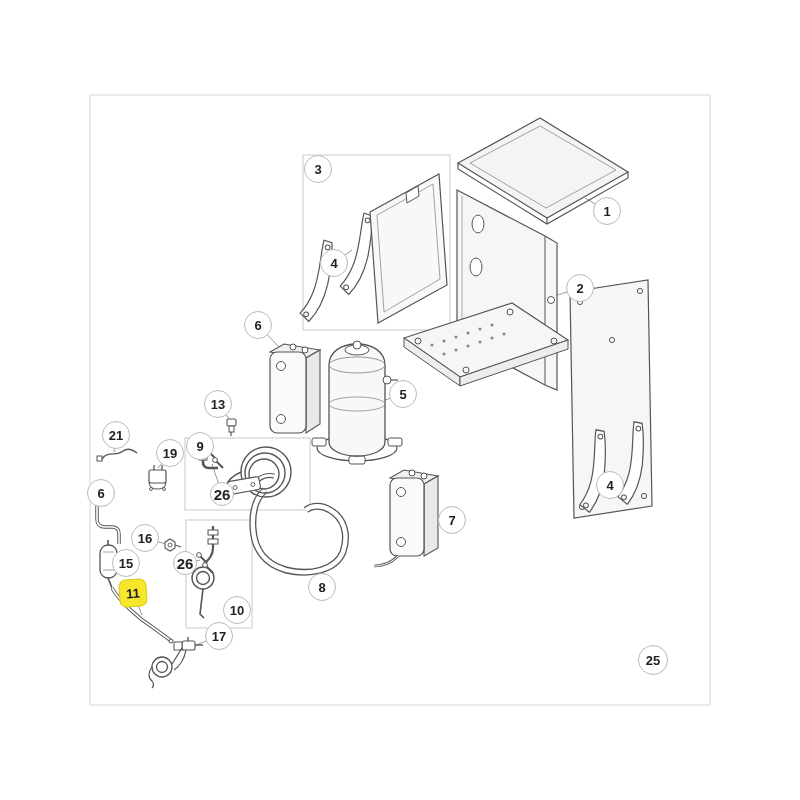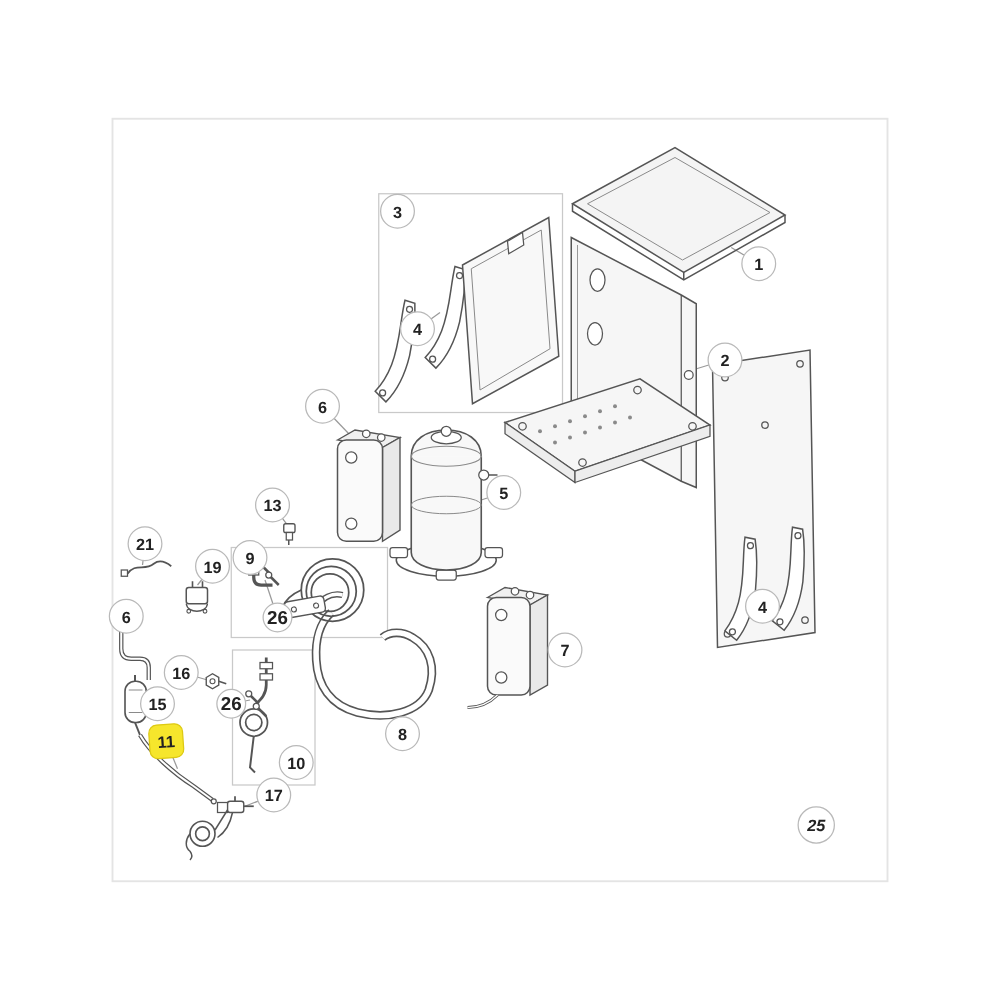--- a/index.html
+++ b/index.html
@@ -4,21 +4,21 @@
 <style>
   html,body{margin:0;padding:0;background:#ffffff;}
   #stage{position:relative;width:800px;height:800px;background:#ffffff;overflow:hidden;
          font-family:"Liberation Sans",sans-serif;}
   #artwork{position:absolute;left:0;top:0;width:800px;height:800px;}
   .callout{position:absolute;width:28px;height:28px;border-radius:50%;
            background:#ffffff;border:1px solid #b9b9b9;box-sizing:border-box;
            display:flex;align-items:center;justify-content:center;
            font-weight:bold;font-size:13px;color:#222;cursor:pointer;z-index:5;}
   .callout.small{width:24px;height:24px;font-size:15px;}
-  .callout.large{width:30px;height:30px;font-style:italic;}
+  .callout.large{width:30px;height:30px;}
   .callout.highlight{border-radius:7px;background:#f6e62c;border-color:#ddc913;
                      transform:rotate(-4deg);}
 </style>
 </head>
 <body>
 
 <div id="stage">
 
   <svg id="artwork" viewBox="0 0 800 800" xmlns="http://www.w3.org/2000/svg">
     <defs>

